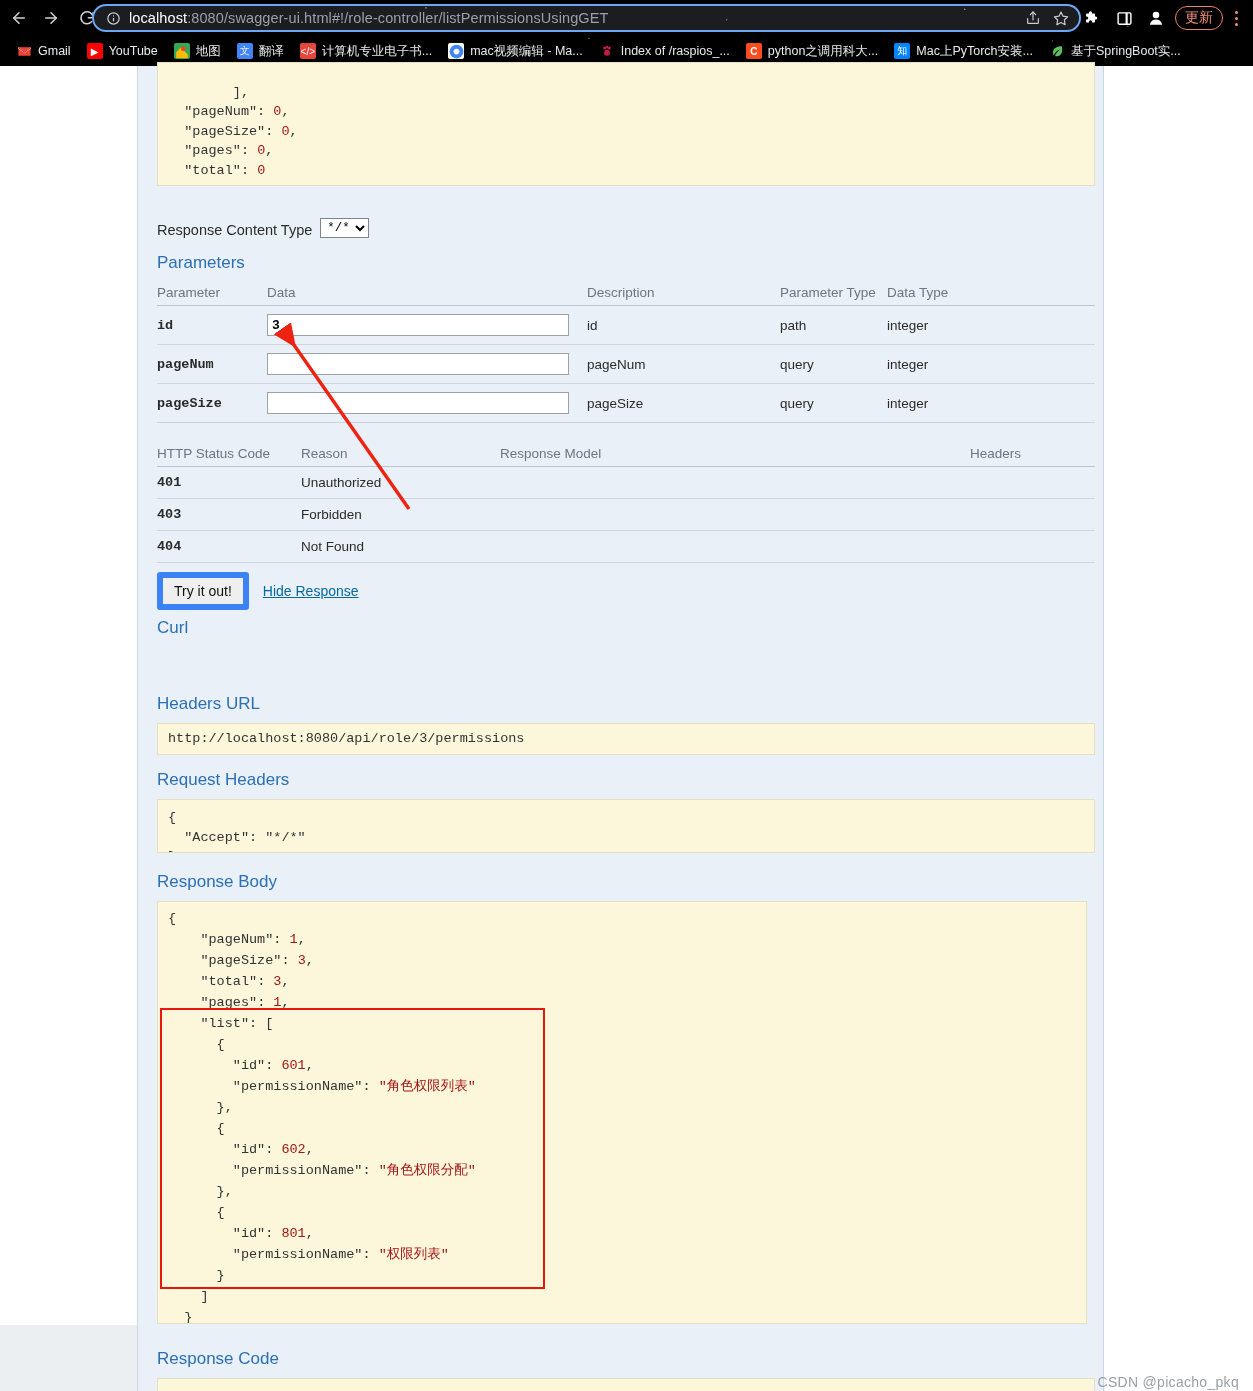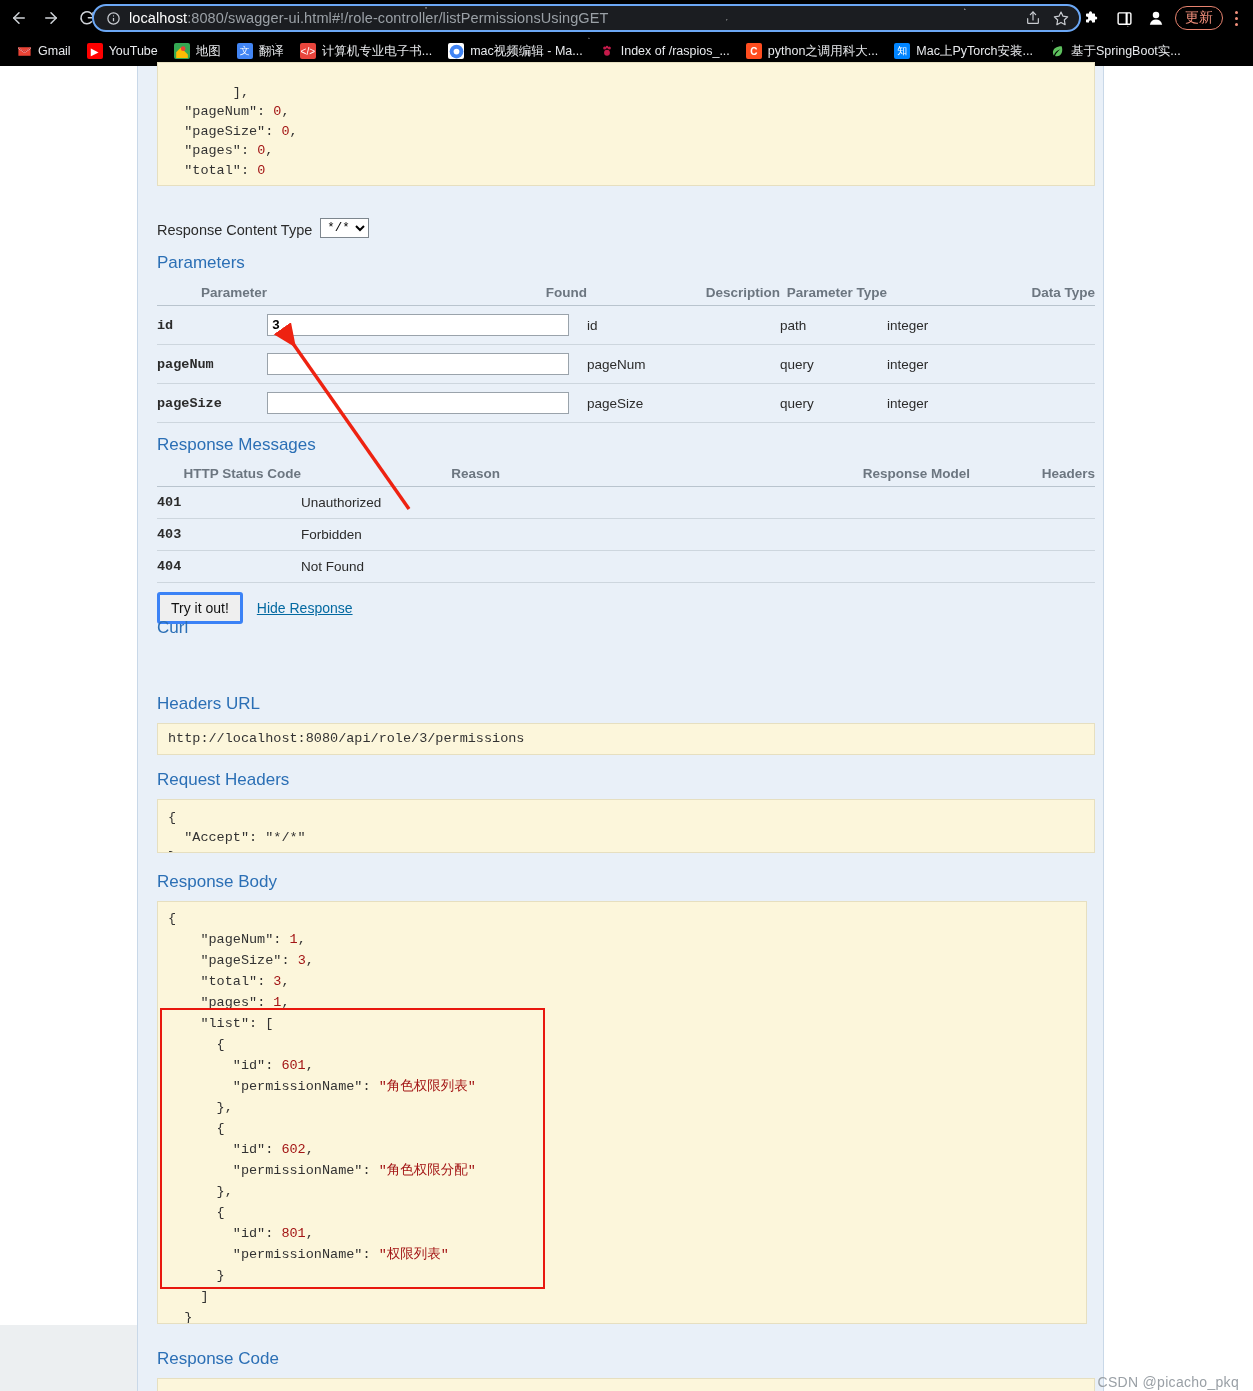--- a/index.html
+++ b/index.html
@@ -114,21 +114,21 @@
   .code-block .str { color:#a31515; }
 
   .section-title {
     color:#2b6fb5; font-size:17px; font-weight:400;
     margin:0; padding:0;
   }
 
   
   table.sw { border-collapse:collapse; width:100%; font-size:13.5px; color:#333; }
   table.sw th {
-    text-align:right; font-weight:700; color:#6c7680; font-size:13.5px;
+    text-align:left; font-weight:400; color:#6c7680; font-size:13.5px;
     padding:2px 0 5px 0; border-bottom:1px solid #b9c4ce;
   }
   table.sw td {
     padding:8px 0; border-bottom:1px solid #cdd6de; vertical-align:middle;
     color:#2b2b2b;
   }
   table.sw tr:last-child td { border-bottom:1px solid #cdd6de; }
   td.pname { font-weight:bold; font-family:"Liberation Mono", monospace; font-size:13.5px; }
   td.code-col { font-weight:bold; font-family:"Liberation Mono", monospace; font-size:13.5px; }
 
@@ -140,21 +140,21 @@
   }
   input.val.empty { font-weight:normal; }
 
   select.ctype {
     font-family:"Liberation Mono", monospace; font-size:12.5px;
     border:1px solid #7d868e; background:#ffffff; height:20px; padding:0 2px;
   }
 
   button.tryit {
     font-family:"Liberation Sans", sans-serif; font-size:14px;
-    background:#efefef; border:3px solid #3b82f6; border-radius:3px;
+    background:#efefef; border:6px solid #3b82f6; border-radius:3px;
     padding:5px 11px; color:#111; cursor:pointer;
   }
   a.hideresp { color:#0369a1; font-size:14px; text-decoration:underline; margin-left:14px; cursor:pointer; }
 
   
   #annot-layer { position:absolute; inset:0; pointer-events:none; }
   #red-rect {
     position:absolute; left:160px; top:1008px; width:385px; height:281px;
     border:2.5px solid #e8170e;
   }
@@ -343,21 +343,21 @@
         <option>*/*</option>
       </select>
     </div>
 
     <div class="inner" style="top:187px;">
       <div class="section-title">Parameters</div>
       <table class="sw" style="margin-top:10px;">
         <thead>
           <tr>
             <th style="width:110px;">Parameter</th>
-            <th style="width:320px;">Found</th>
+            <th style="width:320px;">Data</th>
             <th style="width:193px;">Description</th>
             <th style="width:107px;margin-top:36px;">Parameter Type</th>
             <th>Data Type</th>
           </tr>
         </thead>
         <tbody>
           <tr>
             <td class="pname">id</td>
             <td><input class="val" value="3" style=""></td>
             <td>id</td>
@@ -376,21 +376,20 @@
             <td><input class="val empty" value="" style=""></td>
             <td>pageSize</td>
             <td>query</td>
             <td>integer</td>
           </tr>
         </tbody>
       </table>
     </div>
 
     <div class="inner" style="top:369px;">
-      <div class="section-title">Response Messages</div>
       <table class="sw" style="margin-top:9px;">
         <thead>
           <tr>
             <th style="width:144px;">HTTP Status Code</th>
             <th style="width:199px;">Reason</th>
             <th style="width:470px;">Response Model</th>
             <th>Headers</th>
           </tr>
         </thead>
         <tbody>

